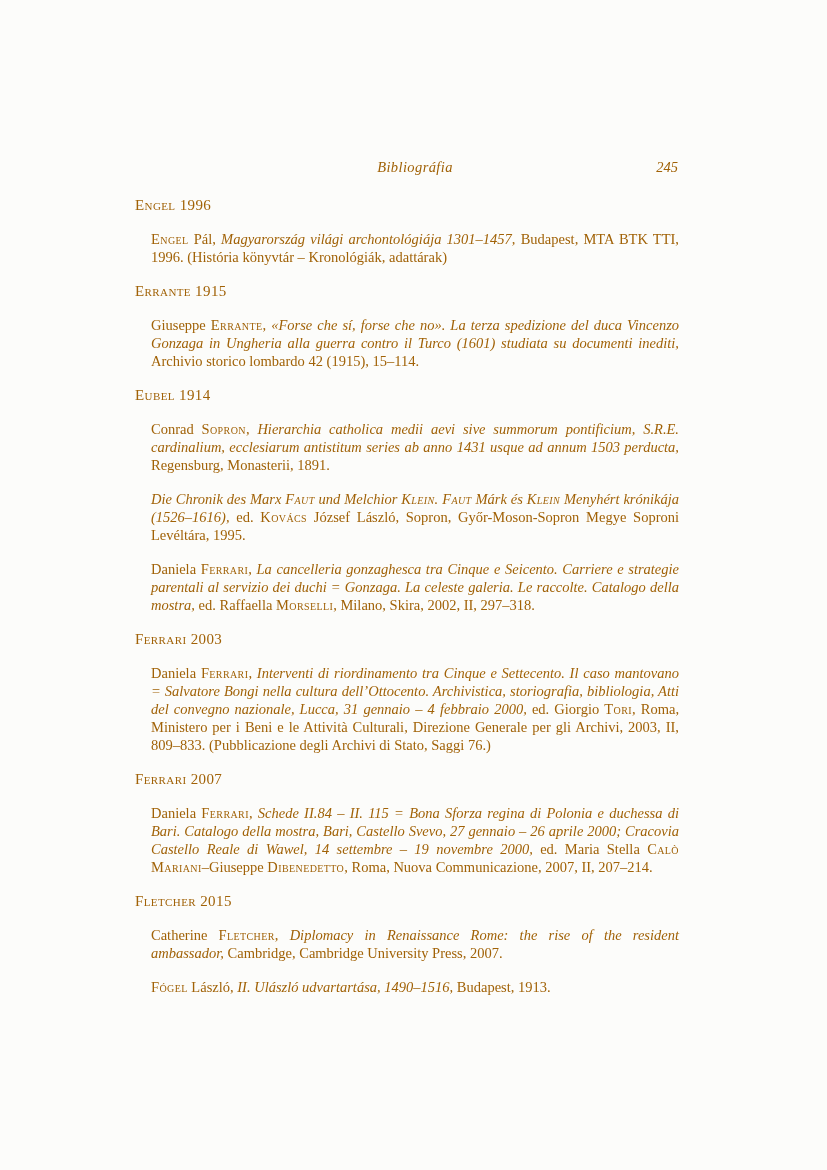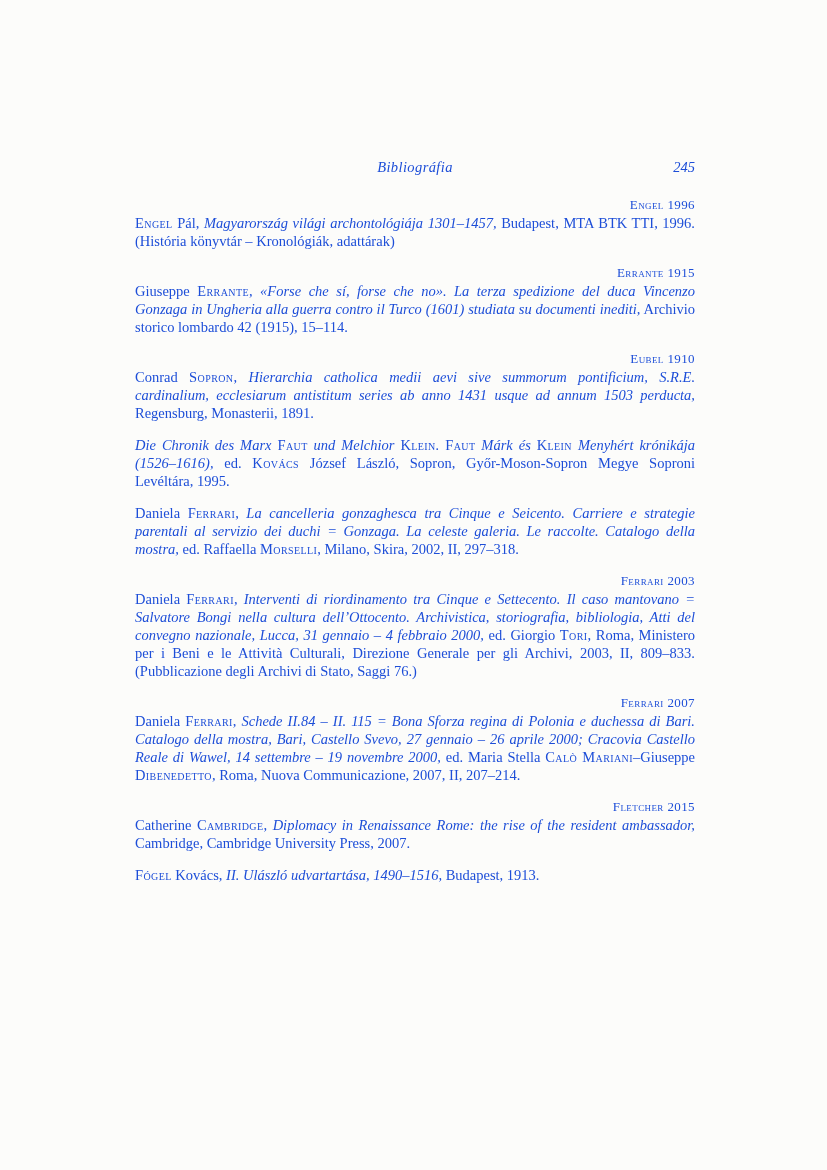--- a/index.html
+++ b/index.html
@@ -5,98 +5,97 @@
   html, body { margin: 0; padding: 0; }
   body {
     width: 827px; height: 1170px;
     background: #fcfcfa;
     font-family: "Liberation Serif", serif;
   }
   .page {
     position: relative;
     width: 827px; height: 1170px;
     background: #fcfcfa;
-    color: #1d4ed8;
+    color: #a16207;
     overflow: hidden;
   }
   .running-head {
     position: absolute;
     left: 135px; top: 158px;
     width: 560px; height: 20px;
     font-style: italic;
     font-size: 14.5px;
     line-height: 18px;
   }
   .head-title {
     position: absolute; left: 0; right: 0;
     text-align: center;
     letter-spacing: 0.4px;
   }
   .page-number {
-    position: absolute; right: 0; top: 0;
+    position: absolute; right: 17px; top: 0;
   }
   .content {
     position: absolute;
     left: 135px; top: 196px;
     width: 560px;
   }
   .entry { margin: 0 0 14px 0; }
   .entry-heading {
-    font-size: 13px;
+    font-size: 15px;
     line-height: 18px;
     font-variant: small-caps;
     letter-spacing: 0.4px;
-    text-align: right;
   }
   .entry-body {
-    margin: 0;
+    margin: 16px;
     font-size: 14.5px;
     line-height: 18px;
     text-align: justify;
   }
   .run.i   { font-style: italic; }
   .run.sc  { font-variant: small-caps; letter-spacing: 0.4px; }
-  .run.isc { font-variant: small-caps; letter-spacing: 0.4px; }
+  .run.isc { font-style: italic; font-variant: small-caps; letter-spacing: 0.4px; }
 </style>
 </head>
 <body>
 
 <div class="page">
   <div class="running-head">
     <span class="head-title">Bibliográfia</span>
     <span class="page-number">245</span>
   </div>
   <div class="content">
       <div class="entry">
         <div class="entry-heading">Engel 1996</div>
         <p class="entry-body"><span class="run sc">Engel</span><span class="run"> Pál, </span><span class="run i">Magyarország világi archontológiája 1301–1457,</span><span class="run"> Budapest, MTA BTK TTI, 1996. (História könyvtár – Kronológiák, adattárak)</span></p>
       </div>
       <div class="entry">
         <div class="entry-heading">Errante 1915</div>
         <p class="entry-body"><span class="run">Giuseppe </span><span class="run sc">Errante</span><span class="run">, </span><span class="run i">«Forse che sí, forse che no». La terza spedizione del duca Vincenzo Gonzaga in Ungheria alla guerra contro il Turco (1601) studiata su documenti inediti,</span><span class="run"> Archivio storico lombardo 42 (1915), 15–114.</span></p>
       </div>
       <div class="entry">
-        <div class="entry-heading">Eubel 1910</div>
+        <div class="entry-heading">Eubel 1914</div>
         <p class="entry-body"><span class="run">Conrad </span><span class="run sc">Sopron</span><span class="run">, </span><span class="run i">Hierarchia catholica medii aevi sive summorum pontificium, S.R.E. cardinalium, ecclesiarum antistitum series ab anno 1431 usque ad annum 1503 perducta,</span><span class="run"> Regensburg, Monasterii, 1891.</span></p>
       </div>
       <div class="entry">
         <p class="entry-body"><span class="run i">Die Chronik des Marx </span><span class="run isc">Faut</span><span class="run i"> und Melchior </span><span class="run isc">Klein</span><span class="run i">. </span><span class="run isc">Faut</span><span class="run i"> Márk és </span><span class="run isc">Klein</span><span class="run i"> Menyhért krónikája (1526–1616),</span><span class="run"> ed. </span><span class="run sc">Kovács</span><span class="run"> József László, Sopron, Győr-Moson-Sopron Megye Soproni Levéltára, 1995.</span></p>
       </div>
       <div class="entry">
         <p class="entry-body"><span class="run">Daniela </span><span class="run sc">Ferrari</span><span class="run">, </span><span class="run i">La cancelleria gonzaghesca tra Cinque e Seicento. Carriere e strategie parentali al servizio dei duchi = Gonzaga. La celeste galeria. Le raccolte. Catalogo della mostra,</span><span class="run"> ed. Raffaella </span><span class="run sc">Morselli</span><span class="run">, Milano, Skira, 2002, II, 297–318.</span></p>
       </div>
       <div class="entry">
         <div class="entry-heading">Ferrari 2003</div>
         <p class="entry-body"><span class="run">Daniela </span><span class="run sc">Ferrari</span><span class="run">, </span><span class="run i">Interventi di riordinamento tra Cinque e Settecento. Il caso mantovano = Salvatore Bongi nella cultura dell’Ottocento. Archivistica, storiografia, bibliologia, Atti del convegno nazionale, Lucca, 31 gennaio – 4 febbraio 2000,</span><span class="run"> ed. Giorgio </span><span class="run sc">Tori</span><span class="run">, Roma, Ministero per i Beni e le Attività Culturali, Direzione Generale per gli Archivi, 2003, II, 809–833. (Pubblicazione degli Archivi di Stato, Saggi 76.)</span></p>
       </div>
       <div class="entry">
         <div class="entry-heading">Ferrari 2007</div>
         <p class="entry-body"><span class="run">Daniela </span><span class="run sc">Ferrari</span><span class="run">, </span><span class="run i">Schede II.84 – II. 115 = Bona Sforza regina di Polonia e duchessa di Bari. Catalogo della mostra, Bari, Castello Svevo, 27 gennaio – 26 aprile 2000; Cracovia Castello Reale di Wawel, 14 settembre – 19 novembre 2000,</span><span class="run"> ed. Maria Stella </span><span class="run sc">Calò Mariani</span><span class="run">–Giuseppe </span><span class="run sc">Dibenedetto</span><span class="run">, Roma, Nuova Communicazione, 2007, II, 207–214.</span></p>
       </div>
       <div class="entry">
         <div class="entry-heading">Fletcher 2015</div>
-        <p class="entry-body"><span class="run">Catherine </span><span class="run sc">Cambridge</span><span class="run">, </span><span class="run i">Diplomacy in Renaissance Rome: the rise of the resident ambassador,</span><span class="run"> Cambridge, Cambridge University Press, 2007.</span></p>
+        <p class="entry-body"><span class="run">Catherine </span><span class="run sc">Fletcher</span><span class="run">, </span><span class="run i">Diplomacy in Renaissance Rome: the rise of the resident ambassador,</span><span class="run"> Cambridge, Cambridge University Press, 2007.</span></p>
       </div>
       <div class="entry">
-        <p class="entry-body"><span class="run sc">Fógel</span><span class="run"> Kovács, </span><span class="run i">II. Ulászló udvartartása, 1490–1516,</span><span class="run"> Budapest, 1913.</span></p>
+        <p class="entry-body"><span class="run sc">Fógel</span><span class="run"> László, </span><span class="run i">II. Ulászló udvartartása, 1490–1516,</span><span class="run"> Budapest, 1913.</span></p>
       </div>
     </div>
 </div>
 
 </body></html>

